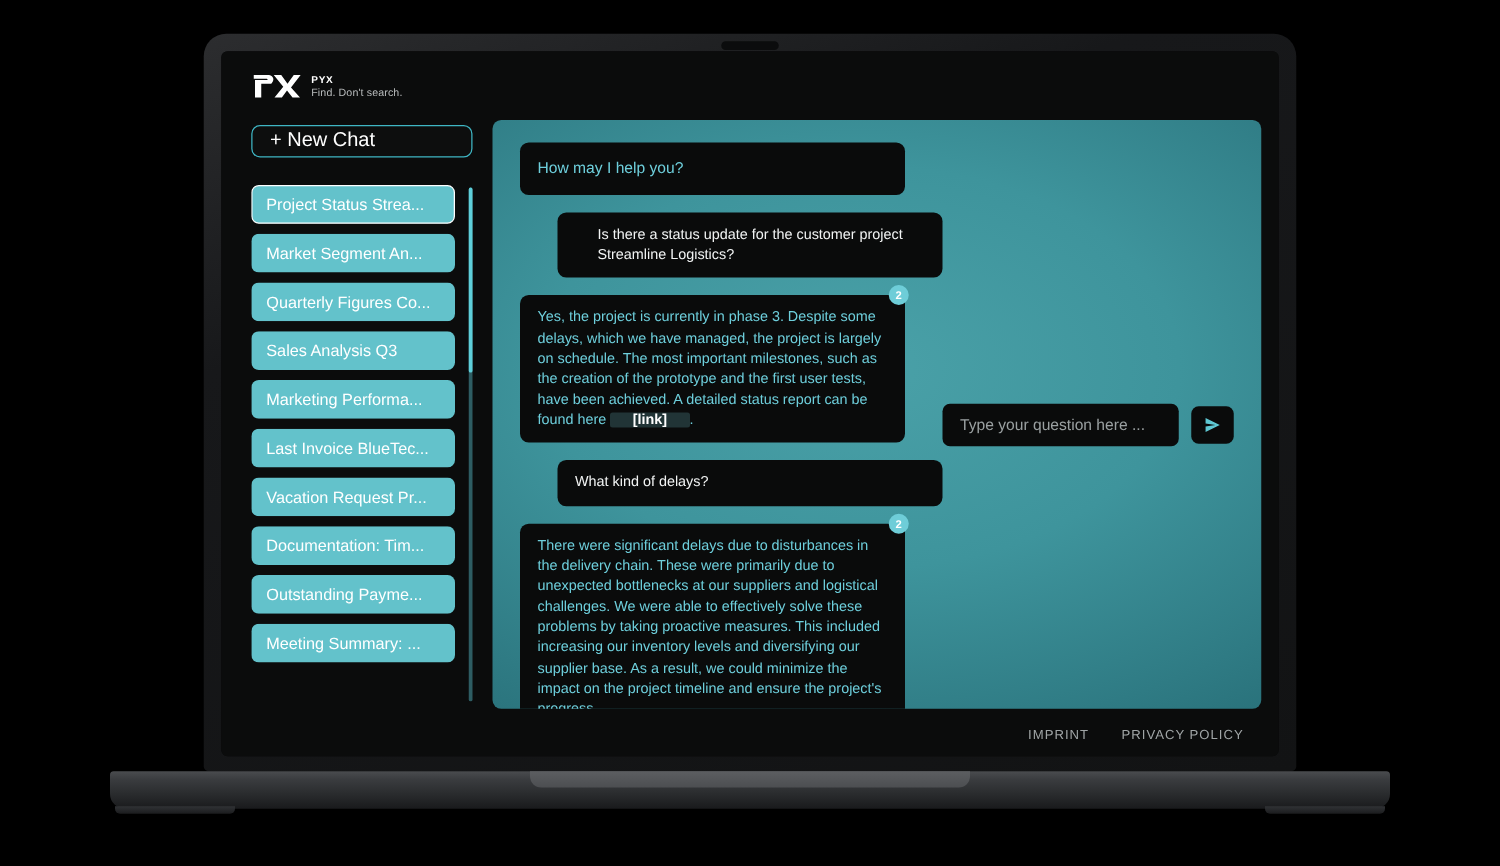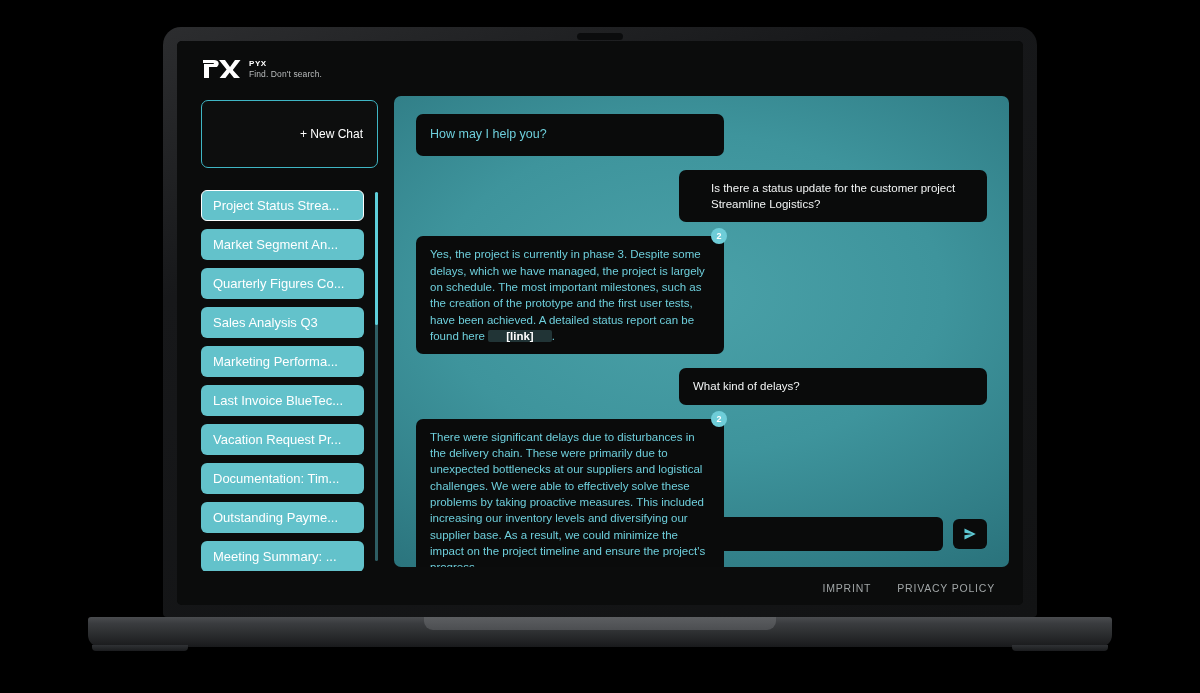--- a/index.html
+++ b/index.html
@@ -176,24 +176,24 @@
     display: flex;
     flex-direction: column;
     padding-top: 4px;
   }
 
   .new-chat-btn {
     background: #0d0e0e;
     border: 1px solid #3fb6c4;
     border-radius: 7px;
     color: #ffffff;
-    font-size: 12px;
+    font-size: 16px;
     font-family: inherit;
-    text-align: right;
-    padding: 26px 14px;
+    text-align: left;
+    padding: 3px 14px;
     cursor: pointer;
     margin-bottom: 22px;
   }
 
   .chat-list-wrap {
     flex: 1;
     display: flex;
     min-height: 0;
     gap: 10px;
   }
@@ -244,21 +244,21 @@
 
   
   .main-panel {
     flex: 1;
     margin-left: 16px;
     margin-bottom: 4px;
     border-radius: 7px;
     background:
       radial-gradient(115% 95% at 48% 42%, #4aa1a8 0%, #3e949c 36%, #2f7b84 66%, #1d5e67 100%);
     display: flex;
-    flex-direction: column;
+    flex-direction: row;
     padding: 18px 22px 16px 22px;
     position: relative;
     overflow: hidden;
   }
 
   .messages {
     flex: 1;
     display: flex;
     flex-direction: column;
     gap: 14px;

